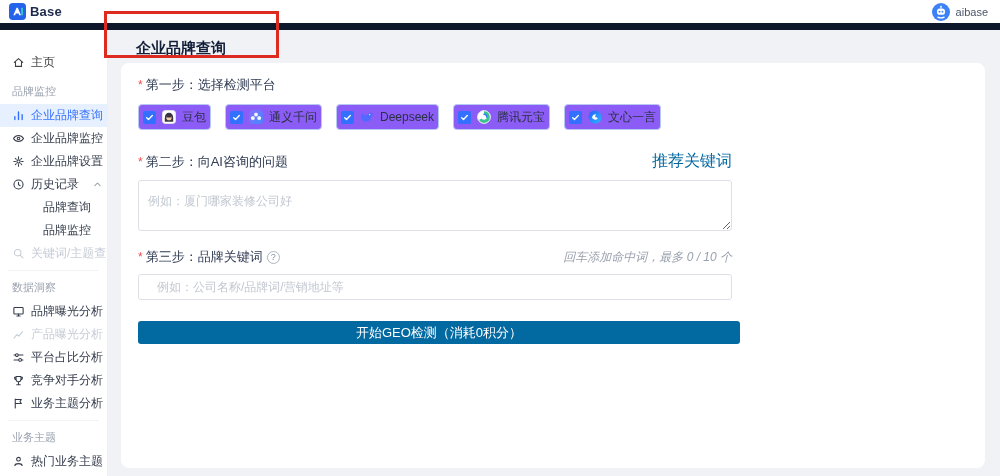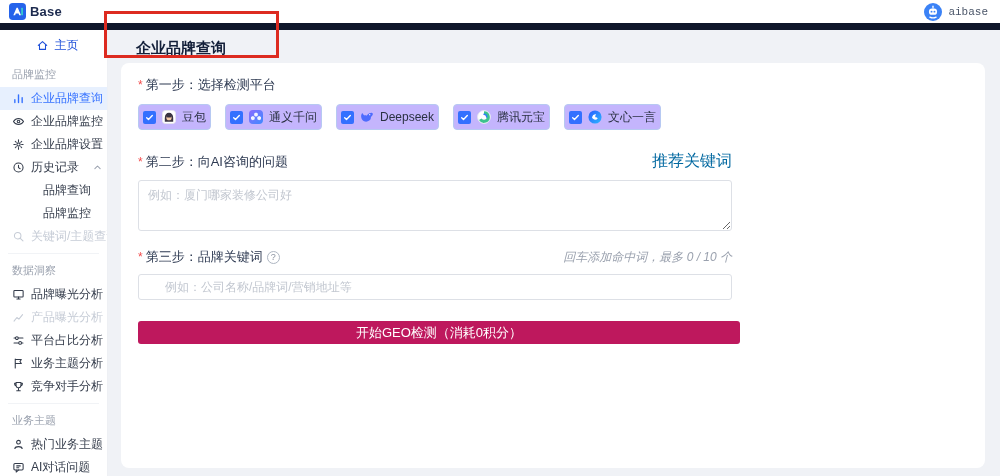--- a/index.html
+++ b/index.html
@@ -8,32 +8,32 @@
 
   
   .header { position:absolute; top:0; left:0; right:0; height:30px; background:#fff;
             border-bottom:7px solid #0f172a; display:flex; align-items:center;
             justify-content:space-between; padding:0 12px 0 9px; z-index:6; }
   .logo { display:flex; align-items:center; gap:4px; }
   .logo svg { width:17px; height:17px; display:block; }
   .logo-text { font-size:13px; font-weight:bold; color:#1c2a4e; letter-spacing:.2px; }
   .user { display:flex; align-items:center; gap:6px; }
   .user svg { width:18px; height:18px; display:block; }
-  .user-name { font-size:11px; color:#4a5568;font-family:Liberation Mono, monospace; }
+  .user-name { font-size:11px; color:#4a5568; }
 
   
   .sidebar { position:absolute; top:30px; left:0; width:108px; bottom:0; background:#fff;
              border-right:1px solid #eef0f4; overflow:hidden; z-index:5; }
   .side-item { display:flex; align-items:center; gap:6px; height:23px; padding:0 5px 0 12px;
                font-size:12px; color:#333b4a; cursor:pointer; white-space:nowrap; }
   .side-item .ic { width:13px; height:13px; flex:none; stroke:currentColor; fill:none;
                    stroke-width:1.3; stroke-linecap:round; stroke-linejoin:round; }
   .side-item.selected { background:#e7f0fe; color:#3370ff; }
   .side-item.disabled { color:#c6ccd6; }
-  .side-item.home { margin-top:3px; height:25px; color:#1d4ed8;justify-content:center; }
+  .side-item.home { margin-top:20px; height:25px; color:#404040; }
   .side-section { font-size:11px; color:#9aa1ae; padding:9px 0 5px 12px; white-space:nowrap; }
   .side-sub { padding-left:43px; }
   .side-divider { border:none; border-top:1px solid #f1f3f6; margin:5px 8px 0 8px; }
   .chev { margin-left:auto; width:9px; height:9px; stroke:#9aa1ae; fill:none;
           stroke-width:1.4; stroke-linecap:round; stroke-linejoin:round; flex:none; }
 
   
   .main { position:absolute; top:30px; left:109px; right:0; bottom:0; background:#f0f2f6; }
   .page-head { padding:9px 0 0 27px; }
   .page-title { font-size:15px; font-weight:bold; color:#14203a; }
@@ -46,38 +46,38 @@
   .step-row { display:flex; align-items:center; justify-content:space-between; width:594px; }
   .step-label { font-size:13px; color:#2e3a52; font-weight:500; display:flex; align-items:center; }
   .req { color:#f24b4b; margin-right:3px; font-size:12px; }
   .link { font-size:16px; color:#0369a1; cursor:pointer; }
   .hint { font-size:12px; color:#9aa1ae;font-style:italic; }
   .qmark { display:inline-flex; align-items:center; justify-content:center; width:13px; height:13px;
            border:1px solid #aeb6c2; border-radius:50%; font-size:9px; color:#8a919f; margin-left:4px; }
 
   .chips { display:flex; gap:14px; margin-top:10px; }
   .chip { display:inline-flex; align-items:center; gap:6px; height:26px; padding:0 4px;
-          border:1px solid #b7c9f2; border-radius:4px; background:#c4b5fd; font-size:12px;
+          border:1px solid #b7c9f2; border-radius:4px; background:#8b5cf6; font-size:12px;
           color:#2a3142; cursor:pointer; }
   .chip svg.plat { width:14px; height:14px; display:block; }
   .cbx { width:13px; height:13px; background:#3370ff; border-radius:2px; display:inline-flex;
          align-items:center; justify-content:center; flex:none; }
   .cbx svg { width:9px; height:9px; display:block; }
 
   .mt20 { margin-top:21px; }
   .mt16 { margin-top:17px; }
 
   textarea.q { width:594px; height:51px; margin-top:8px; border:1px solid #dde0e6; border-radius:3px;
-               padding:6px 9px; font-size:12px; font-family:Liberation Mono, monospace; color:#333; resize:both; display:block; }
+               padding:12px 9px; font-size:12px; font-family:Liberation Mono, monospace; color:#333; resize:both; display:block; }
   textarea.q::placeholder { color:#c2c7d0; }
   input.kw { width:594px; height:26px; margin-top:8px; border:1px solid #dde0e6; border-radius:3px;
-             padding:0 26px; font-size:12px; font-family:inherit; color:#333; display:block; }
+             padding:0 18px; font-size:12px; font-family:inherit; color:#333; display:block; }
   input.kw::placeholder { color:#c2c7d0; }
 
-  .submit-btn { width:602px; height:23px; margin-top:21px; background:#be185d; border:none;
+  .submit-btn { width:602px; height:23px; margin-top:21px; background:#0369a1; border:none;
                 border-radius:3px; color:#fff; font-size:13px; font-family:inherit; cursor:pointer; }
 
   
   .annotation { position:absolute; left:104px; top:11px; width:175px; height:47px;
                 border:3px solid #dd2b20; z-index:20; pointer-events:none; }
 </style>
 </head>
 <body>
 
 <div class="header">
@@ -185,30 +185,30 @@
     <svg class="ic" viewBox="0 0 16 16">
       <path d="M2.5 5h11M2.5 11h11"></path>
       <circle cx="6" cy="5" r="1.7" fill="#fff"></circle>
       <circle cx="10" cy="11" r="1.7" fill="#fff"></circle>
     </svg>
     <span>平台占比分析</span>
   </div>
 
   <div class="side-item">
     <svg class="ic" viewBox="0 0 16 16">
+      <path d="M5 3h6v3.5a3 3 0 0 1-6 0zM5 4H3.2c0 2 .8 3 1.8 3M11 4h1.8c0 2-.8 3-1.8 3M8 9.5V12M5.8 13.3h4.4"></path>
+    </svg>
+    <span>竞争对手分析</span>
+  </div>
+
+  <div class="side-item">
+    <svg class="ic" viewBox="0 0 16 16">
       <path d="M4 13.5v-11M4 3h7.5L9.8 5.5 11.5 8H4"></path>
     </svg>
     <span>业务主题分析</span>
-  </div>
-
-  <div class="side-item">
-    <svg class="ic" viewBox="0 0 16 16">
-      <path d="M5 3h6v3.5a3 3 0 0 1-6 0zM5 4H3.2c0 2 .8 3 1.8 3M11 4h1.8c0 2-.8 3-1.8 3M8 9.5V12M5.8 13.3h4.4"></path>
-    </svg>
-    <span>竞争对手分析</span>
   </div>
 
   <hr class="side-divider">
   <div class="side-section">业务主题</div>
 
   <div class="side-item">
     <svg class="ic" viewBox="0 0 16 16">
       <circle cx="8" cy="5.2" r="2.3"></circle>
       <path d="M3.5 13c.6-3.2 8.4-3.2 9 0"></path>
     </svg>

